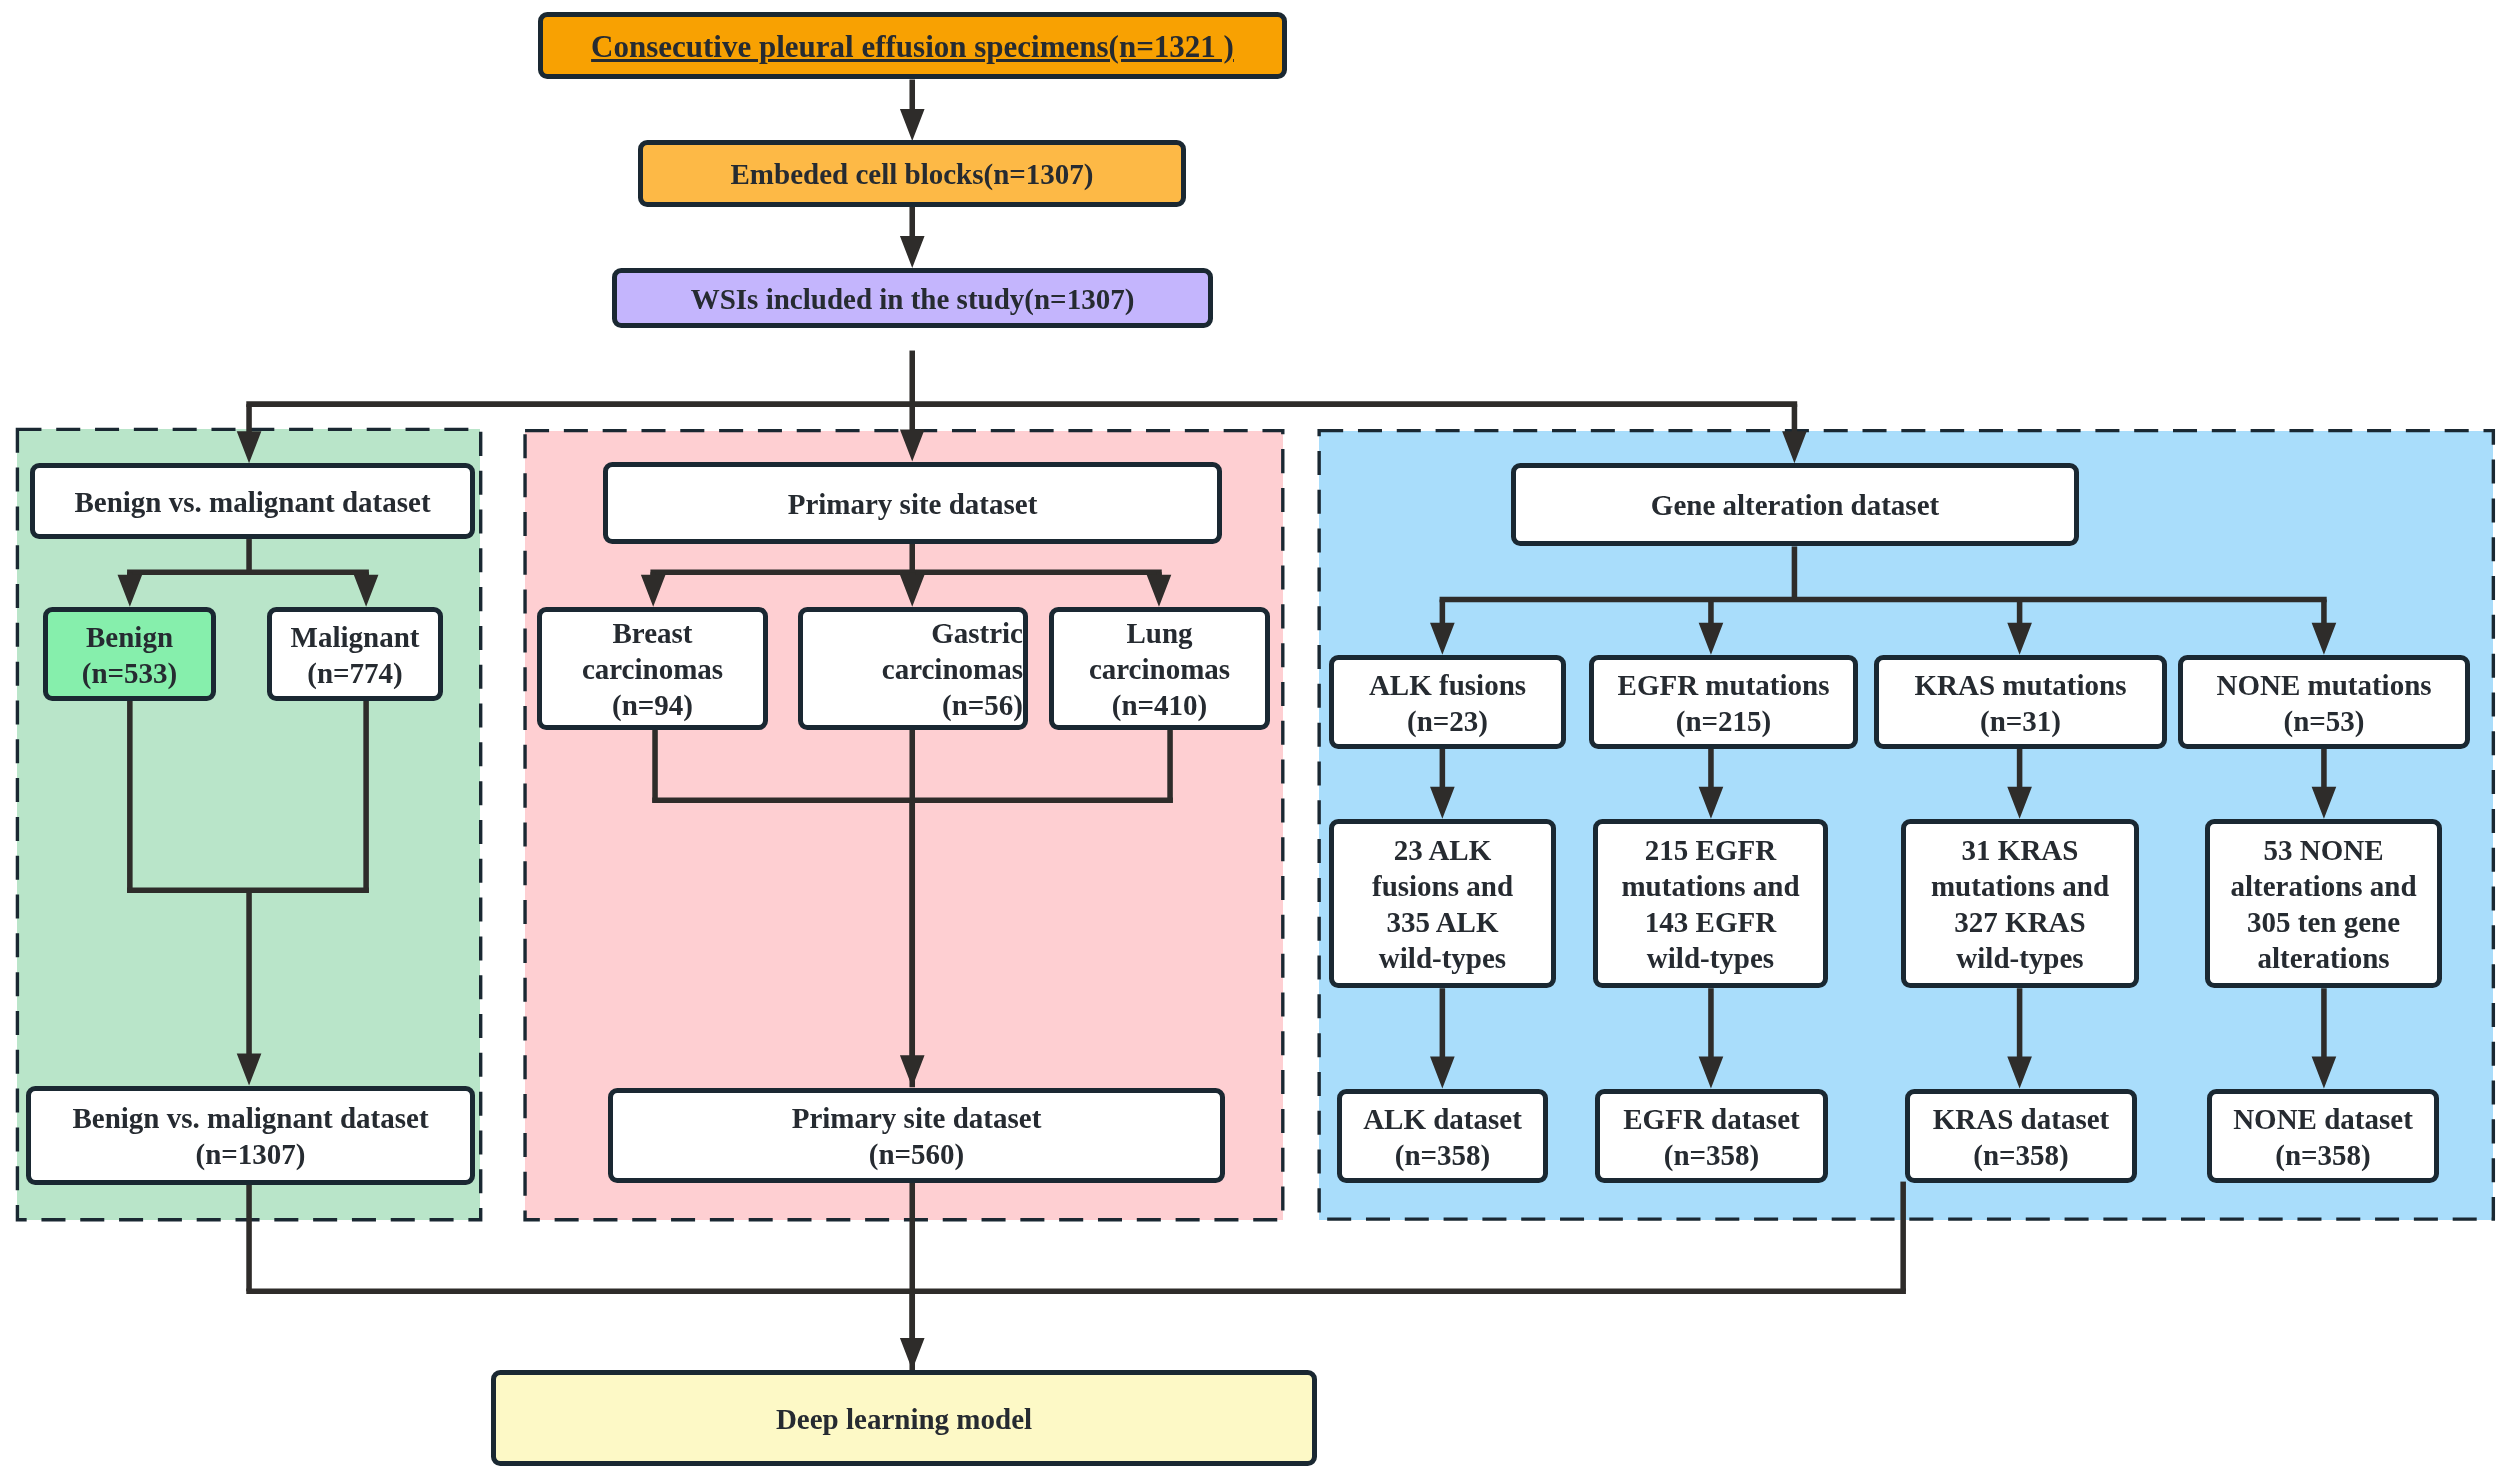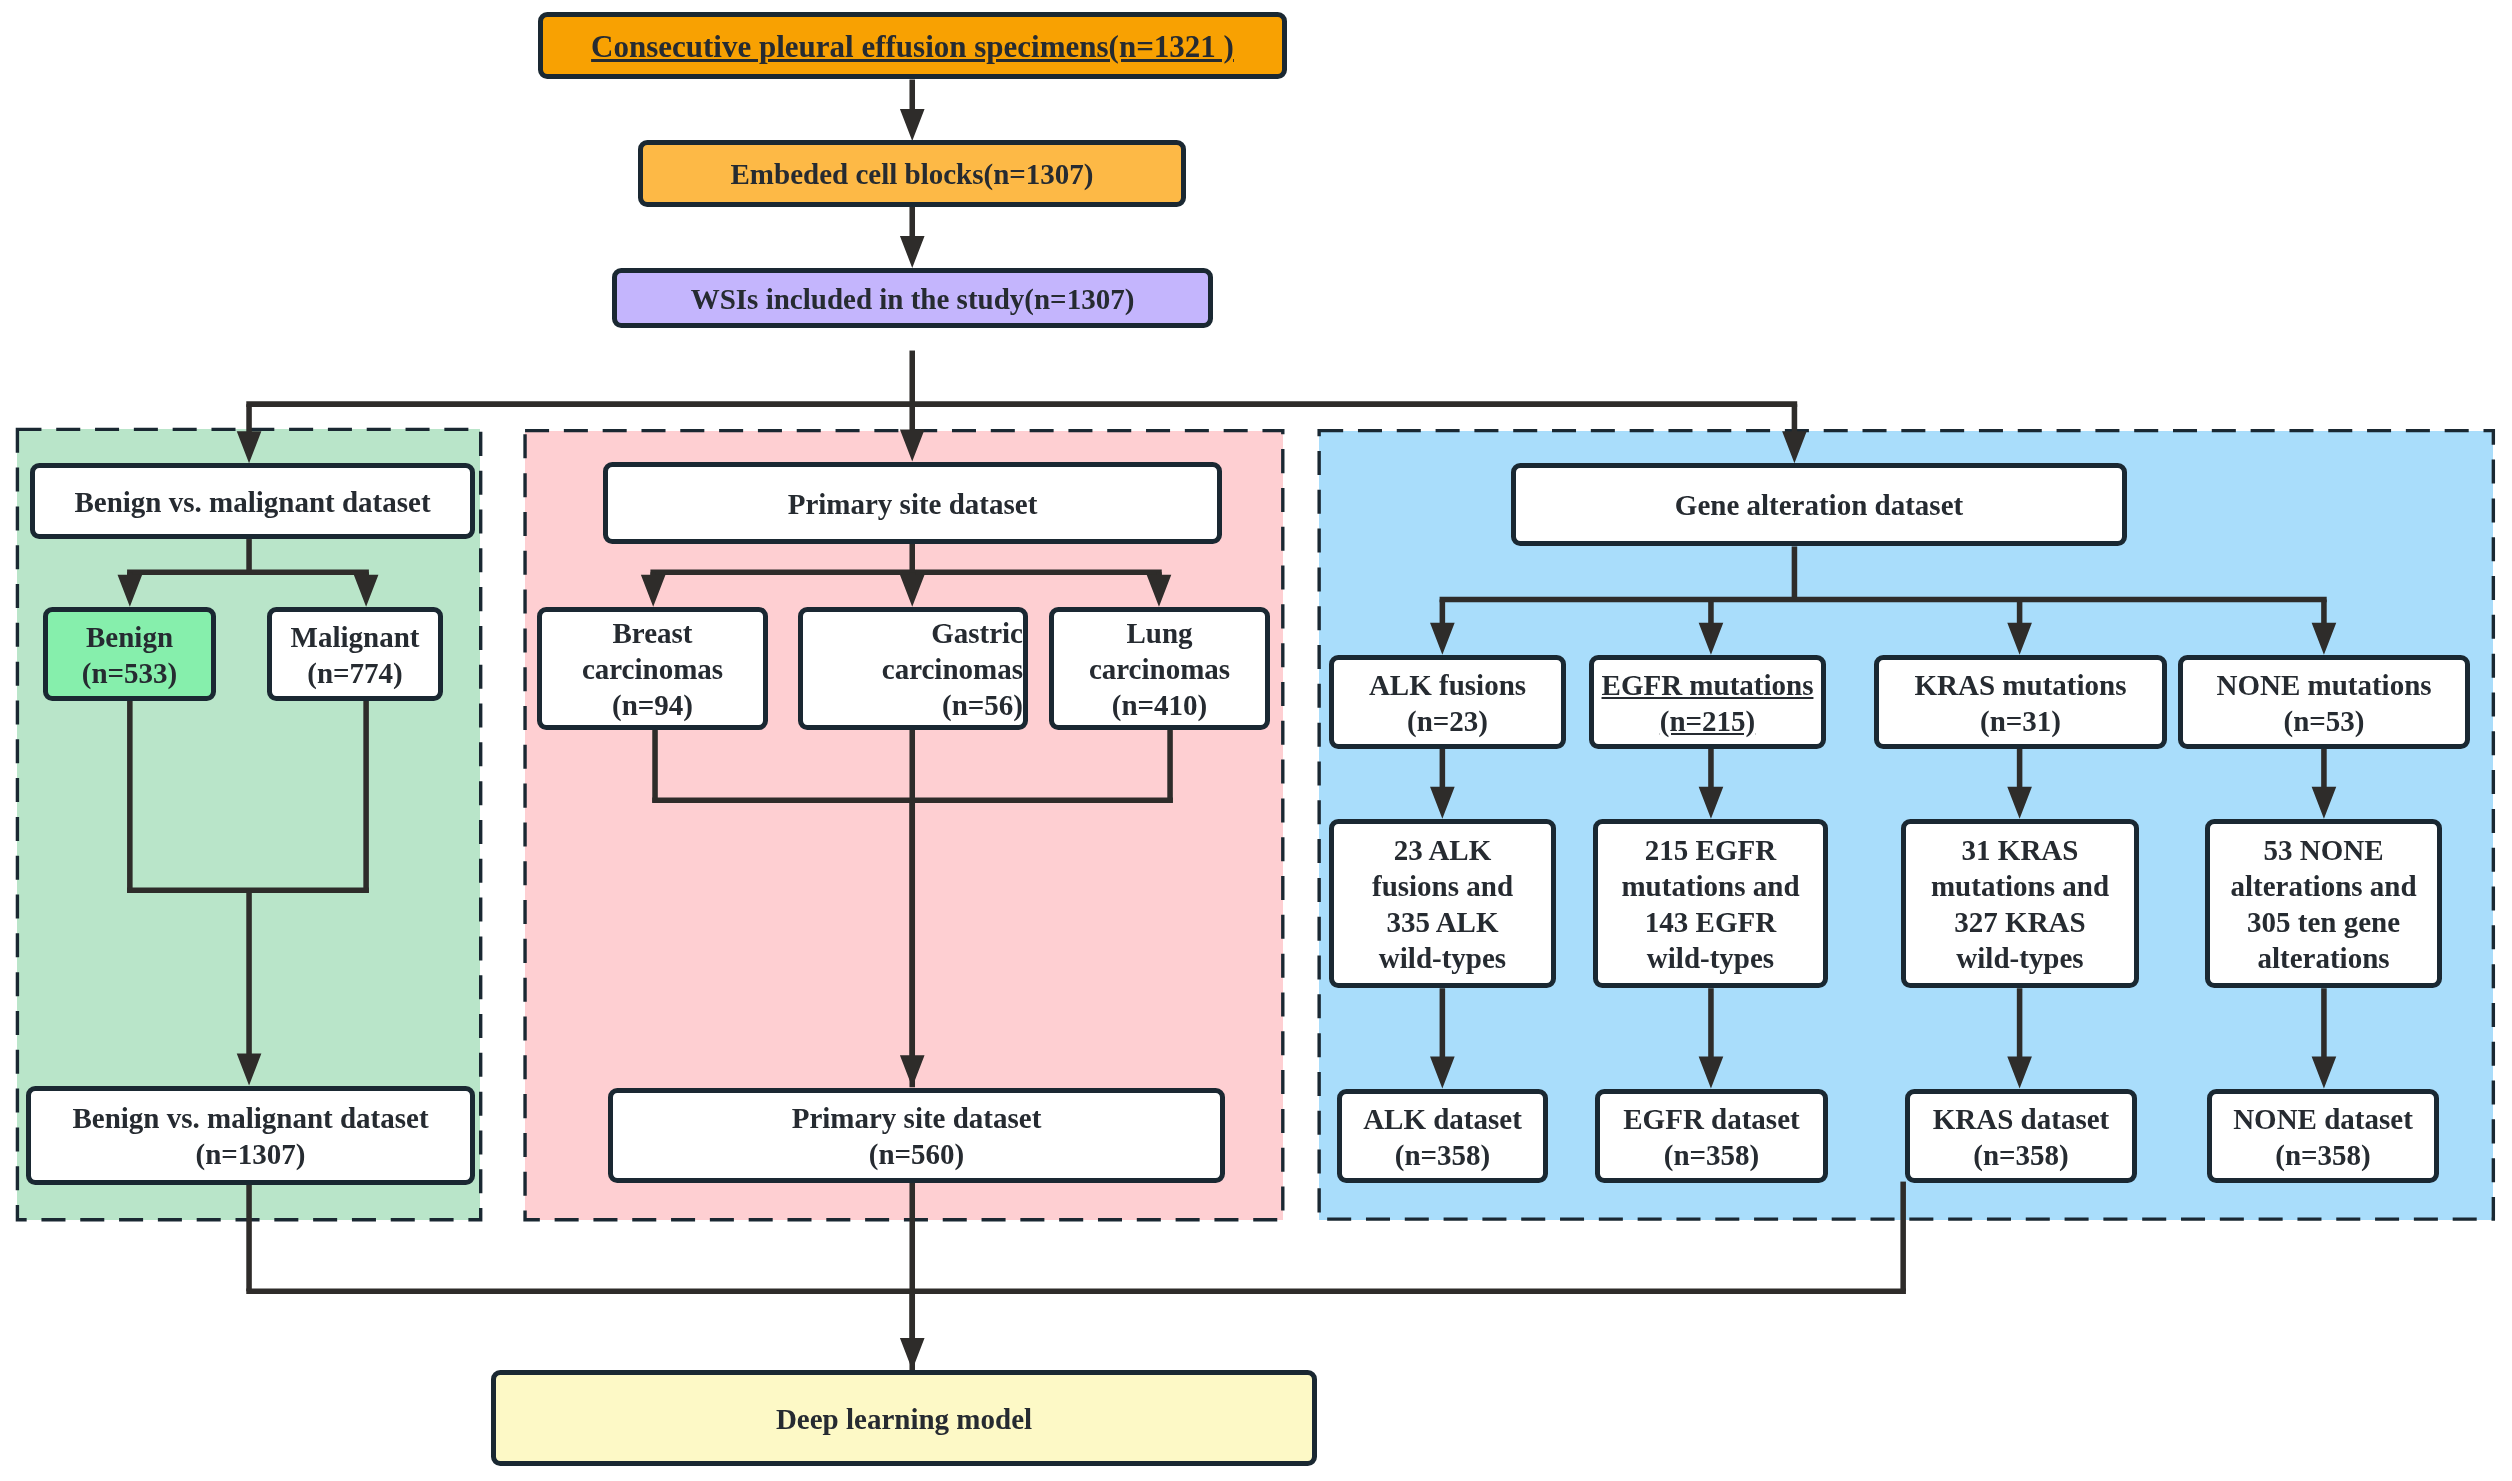--- a/index.html
+++ b/index.html
@@ -117,28 +117,28 @@
   </div>
   <div class="node" style="left:1049px;top:607px;width:221px;height:123px;background:#fff;">
     <span>Lung
 carcinomas
 (n=410)</span>
   </div>
   <div class="node" style="left:608px;top:1088px;width:617px;height:95px;background:#fff;">
     <span>Primary site dataset
 (n=560)</span>
   </div>
-  <div class="node" style="left:1511px;top:463px;width:616px;height:83px;background:#fff;">
+  <div class="node" style="left:1511px;top:463px;width:568px;height:83px;background:#fff;">
     <span>Gene alteration dataset</span>
   </div>
   <div class="node" style="left:1329px;top:655px;width:237px;height:94px;background:#fff;">
     <span>ALK fusions
 (n=23)</span>
   </div>
-  <div class="node" style="left:1589px;top:655px;width:237px;height:94px;background:#fff;text-decoration:underline;">
+  <div class="node" style="left:1589px;top:655px;width:269px;height:94px;background:#fff;">
     <span>EGFR mutations
 (n=215)</span>
   </div>
   <div class="node" style="left:1874px;top:655px;width:293px;height:94px;background:#fff;">
     <span>KRAS mutations
 (n=31)</span>
   </div>
   <div class="node" style="left:2178px;top:655px;width:292px;height:94px;background:#fff;">
     <span>NONE mutations
 (n=53)</span>

